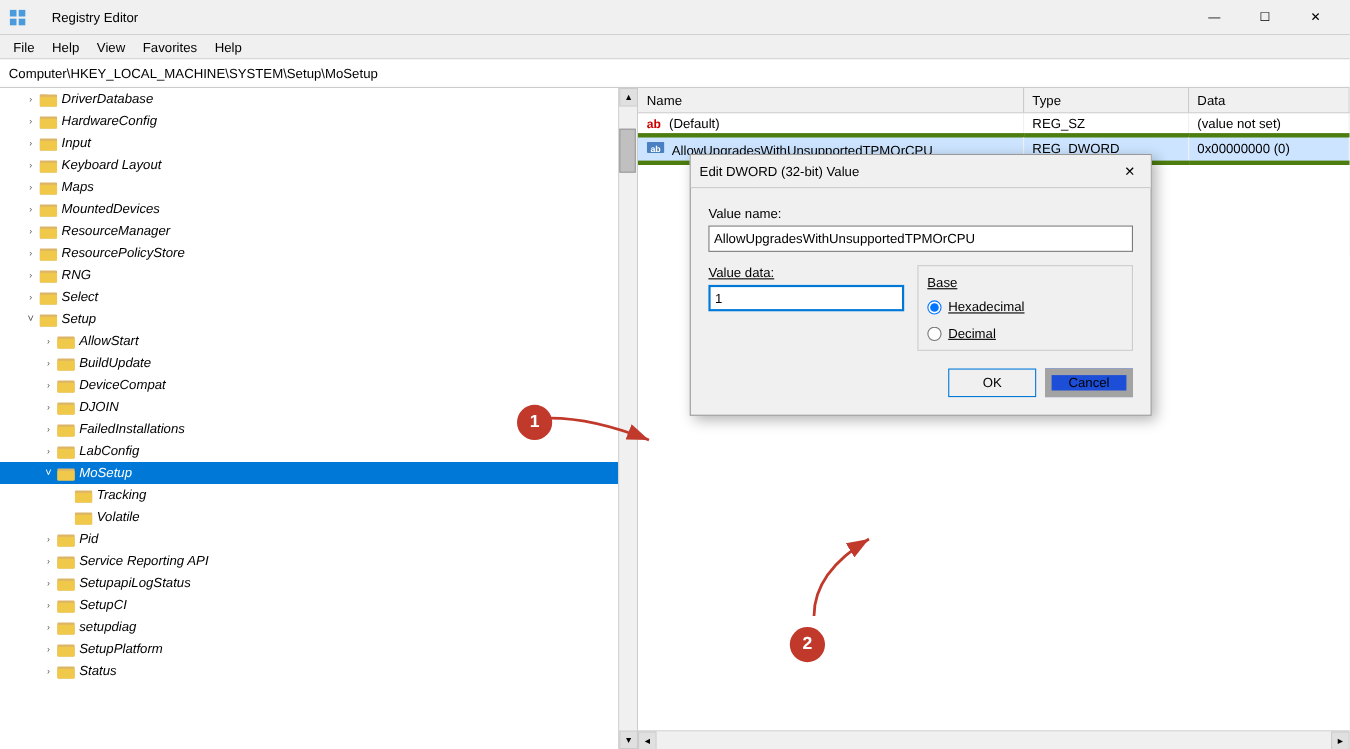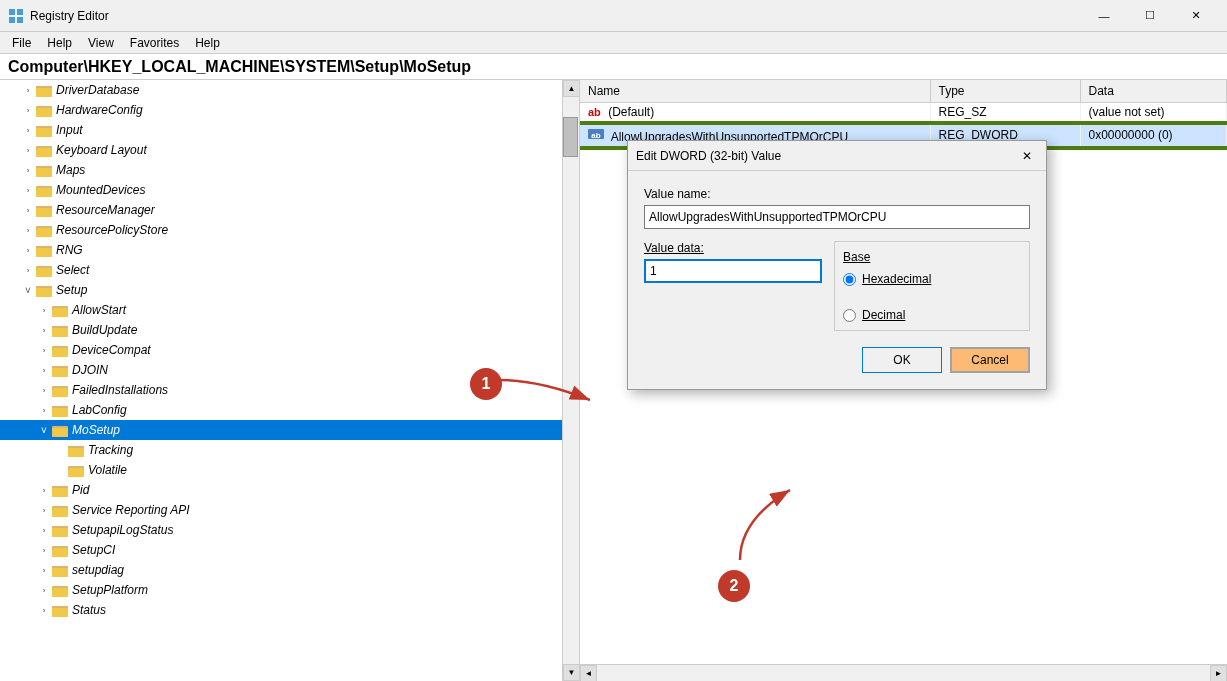--- a/index.html
+++ b/index.html
@@ -23,20 +23,21 @@
     }
     .title-bar-icon {
       width: 16px;
       height: 16px;
       margin-right: 6px;
     }
     .title-bar-title {
       flex: 1;
       font-size: 12px;
       color: #000;
+      margin-left: 17px;
     }
     .title-bar-controls {
       display: flex;
       gap: 0;
     }
     .title-bar-btn {
       width: 46px;
       height: 32px;
       display: flex;
       align-items: center;
@@ -63,22 +64,21 @@
     }
 
     
     .address-bar {
       height: 26px;
       display: flex;
       align-items: center;
       padding: 0 8px;
       background: #fff;
       border-bottom: 1px solid #ccc;
-      font-size: 16px;
-      font-weight: bold;
+      font-size: 12px;
     }
 
     
     .main {
       display: flex;
       height: calc(681px - 32px - 22px - 26px);
       position: relative;
     }
 
     
@@ -273,21 +273,21 @@
     }
     .dialog-col-right {
       flex: 1;
       border: 1px solid #ccc;
       padding: 8px;
       background: #f0f0f0;
     }
     .radio-group {
       display: flex;
       flex-direction: column;
-      gap: 22px;
+      gap: 10px;
     }
     .radio-label {
       display: flex;
       align-items: center;
       gap: 6px;
       font-size: 12px;
       cursor: pointer;
     }
     .radio-label input[type=radio] { margin: 0; }
     .base-title {
@@ -296,22 +296,22 @@
     }
     .dialog-buttons {
       display: flex;
       justify-content: flex-end;
       gap: 8px;
       margin-top: 16px;
     }
     .dialog-btn {
       width: 80px;
       height: 26px;
-      background: #fdba74;
-      border: 2px solid #a3a3a3;
+      background: #1d4ed8;
+      border: 6px solid #a3a3a3;
       font-size: 12px;
       cursor: pointer;
       display: flex;
       align-items: center;
       justify-content: center;
     }
     .dialog-btn.primary {
       border: 1px solid #0078d7;
       background: #f0f0f0;
     }

